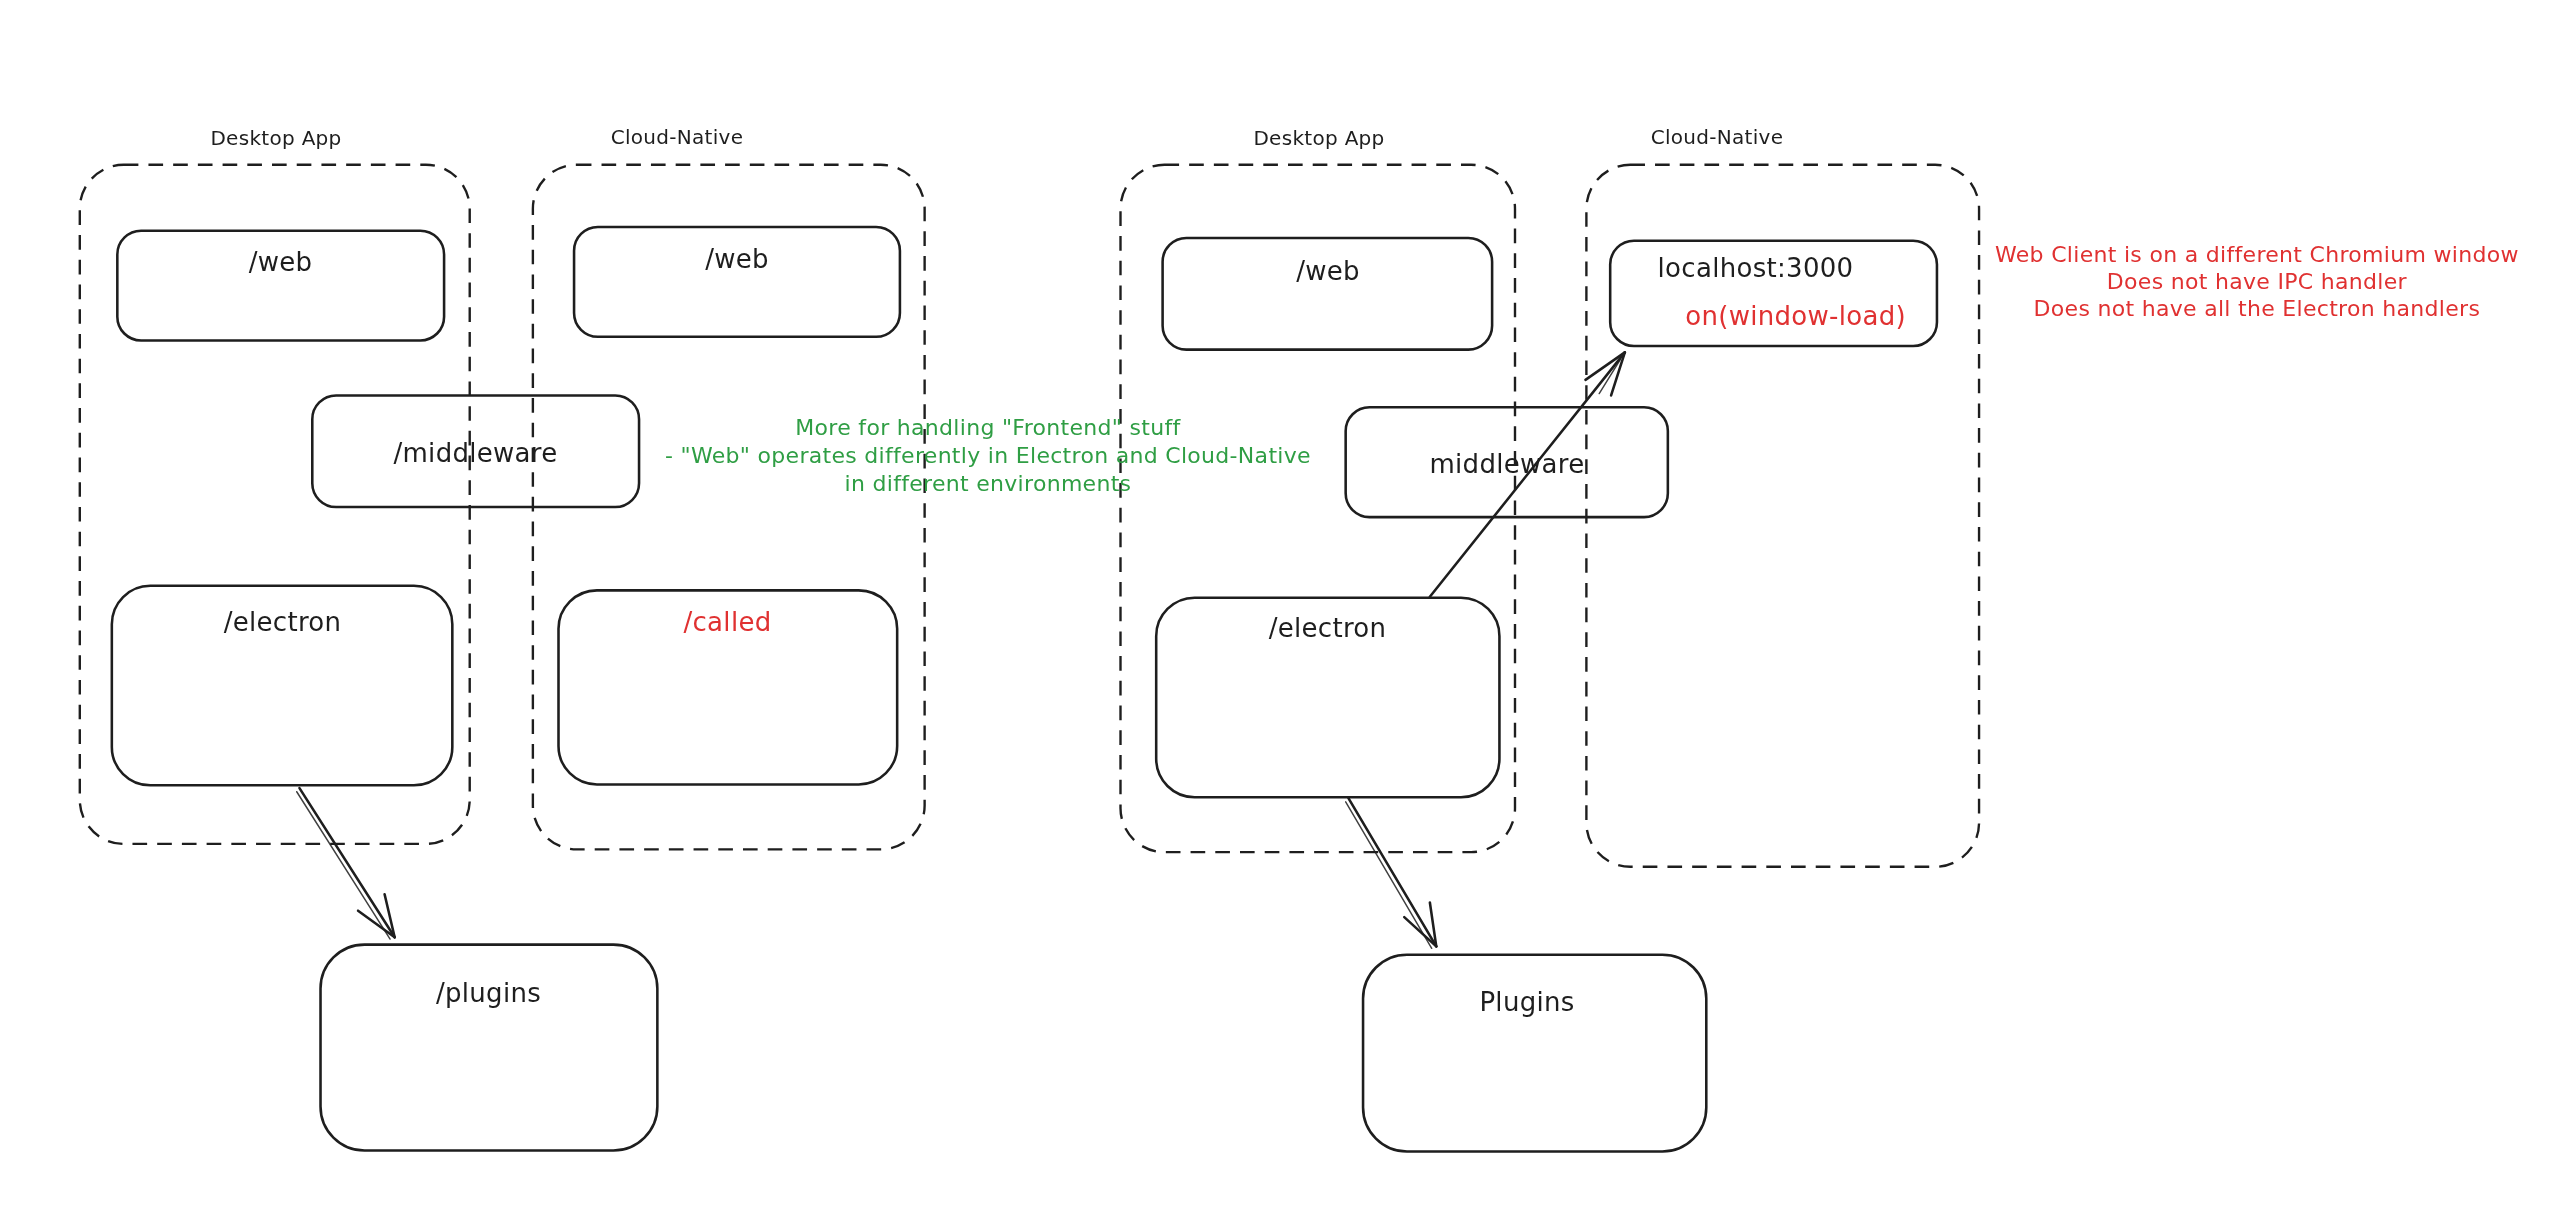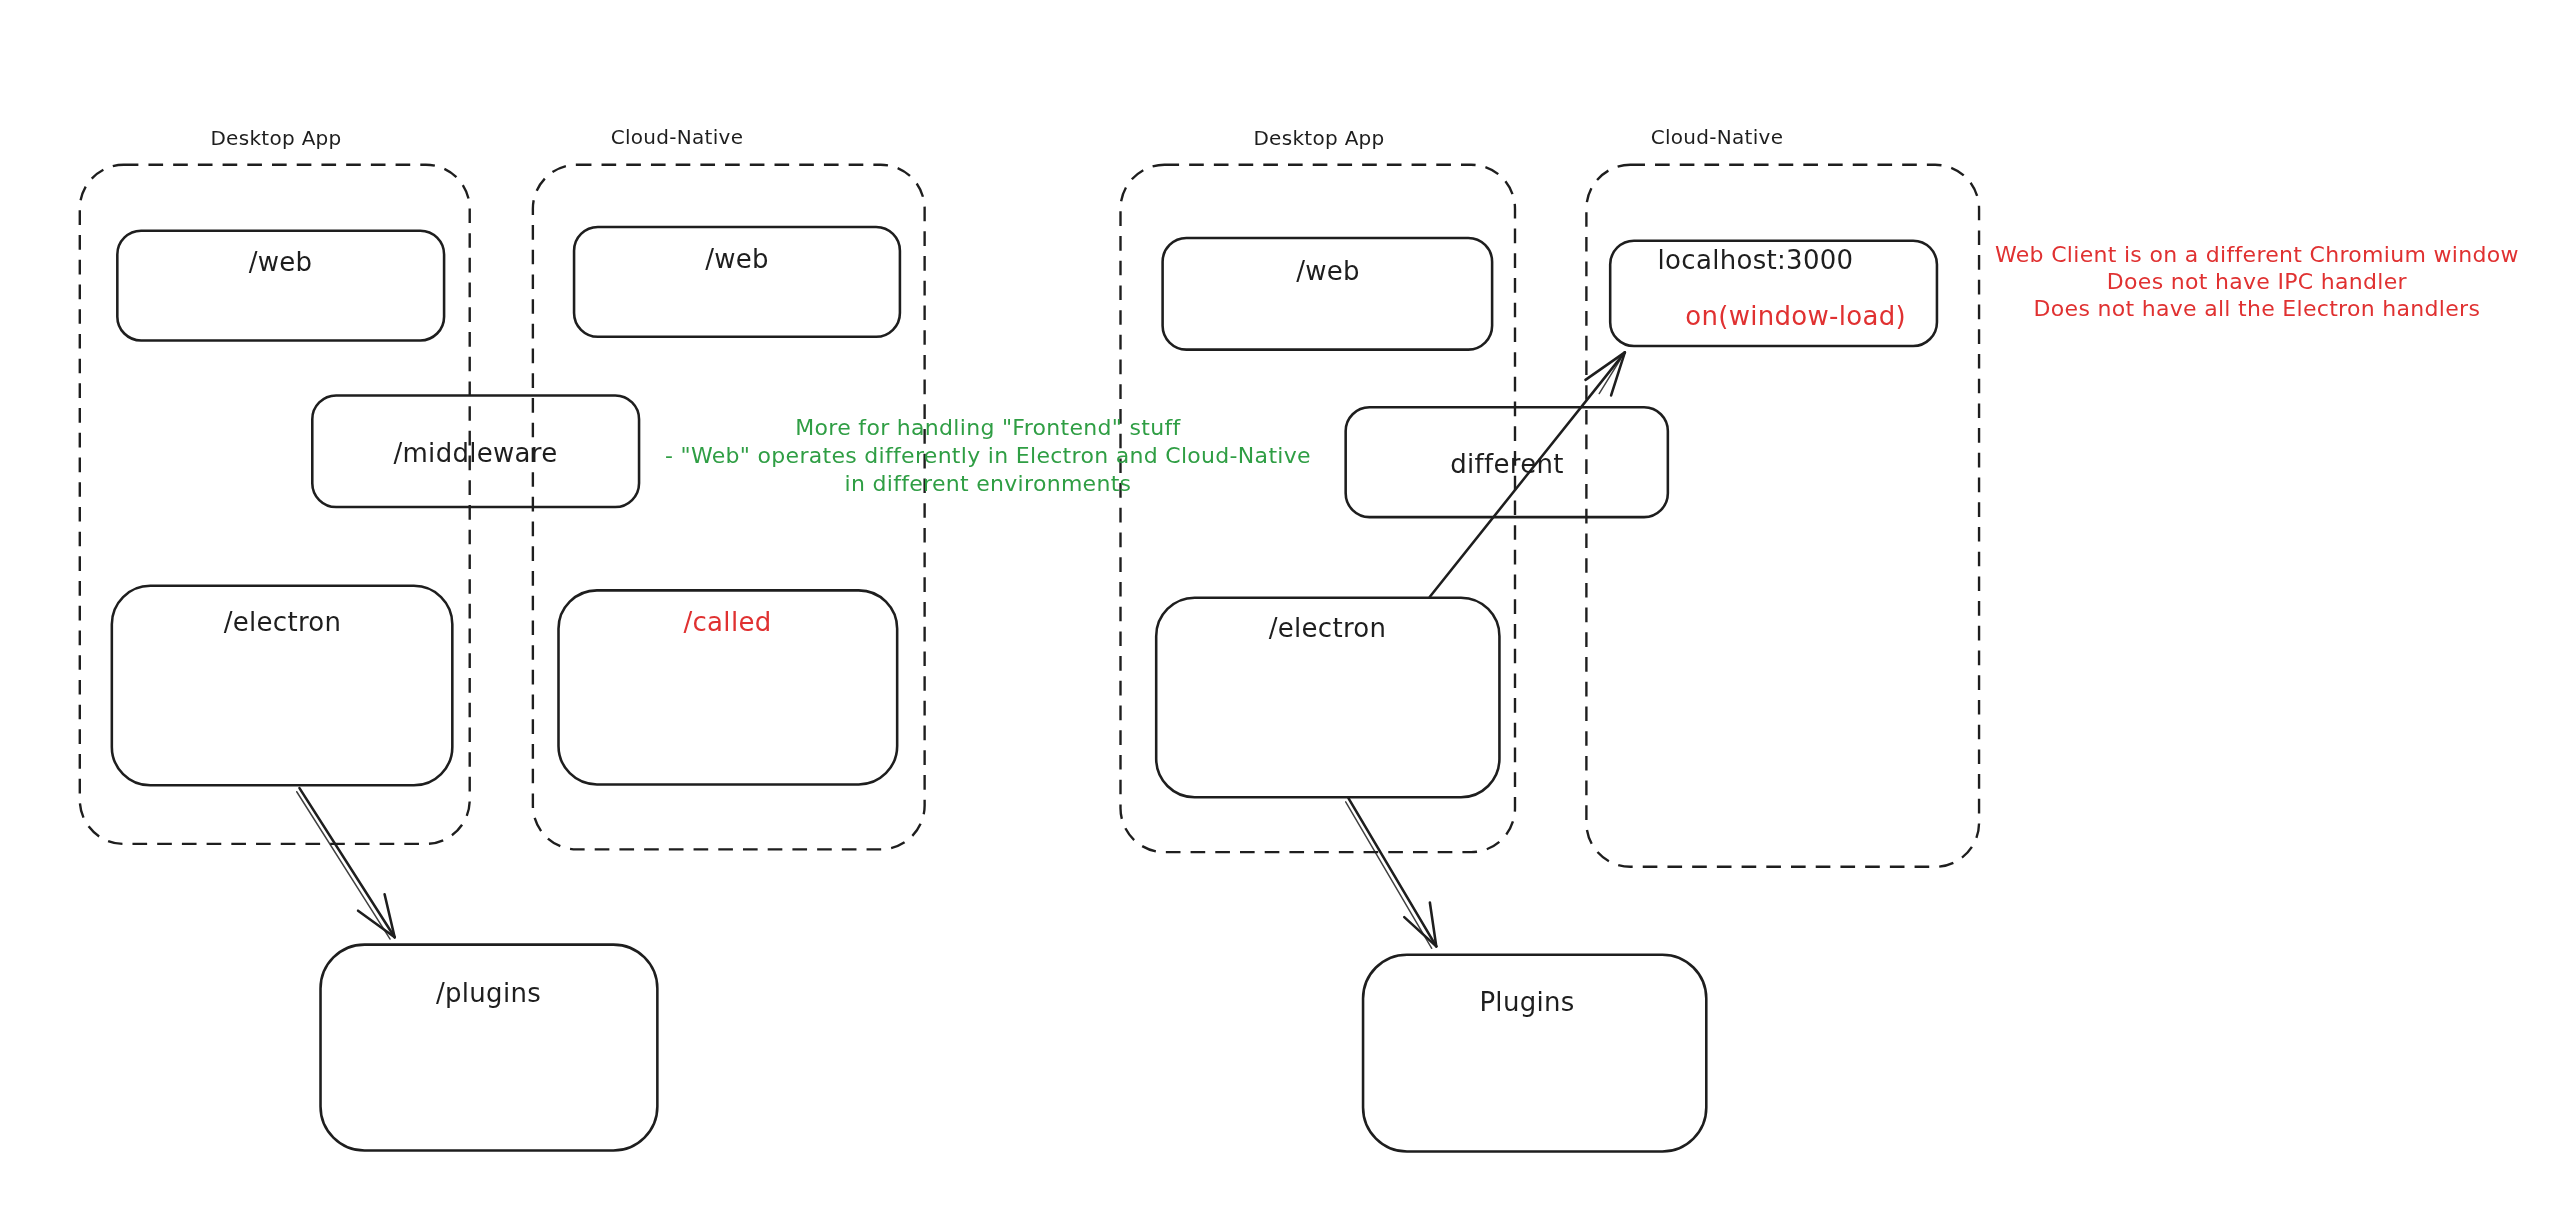--- a/index.html
+++ b/index.html
@@ -95,23 +95,23 @@
   <div class="lbl note green" style="left:665px; top:414px;">
     <div>More for handling "Frontend" stuff</div>
     <div>- "Web" operates differently in Electron and Cloud-Native</div>
     <div>in different environments</div>
   </div>
 
   <div class="lbl hdr" style="left:1200px; top:126px; width:238px;">Desktop App</div>
   <div class="lbl hdr" style="left:1598px; top:125px; width:238px;">Cloud-Native</div>
 
   <div class="lbl bx" style="left:1163px; top:256px; width:330px;">/web</div>
-  <div class="lbl bx" style="left:1610px; top:245px; width:291px;">localhost:3000</div>
+  <div class="lbl bx" style="left:1610px; top:253px; width:291px;">localhost:3000</div>
   <div class="lbl bx red right-align" style="left:1610px; top:301px; width:296px;">on(window-load)</div>
-  <div class="lbl bx" style="left:1346px; top:449px; width:322px;">different</div>
+  <div class="lbl bx" style="left:1346px; top:449px; width:322px;">middleware</div>
   <div class="lbl bx" style="left:1156px; top:613px; width:343px;">/electron</div>
   <div class="lbl bx" style="left:1363px; top:987px; width:276px;padding-left:26px;">Plugins</div>
 
   <div class="lbl note red" style="left:1995px; top:241px; line-height:27px;">
     <div>Web Client is on a different Chromium window</div>
     <div>Does not have IPC handler</div>
     <div>Does not have all the Electron handlers</div>
   </div>
 
 </div>

